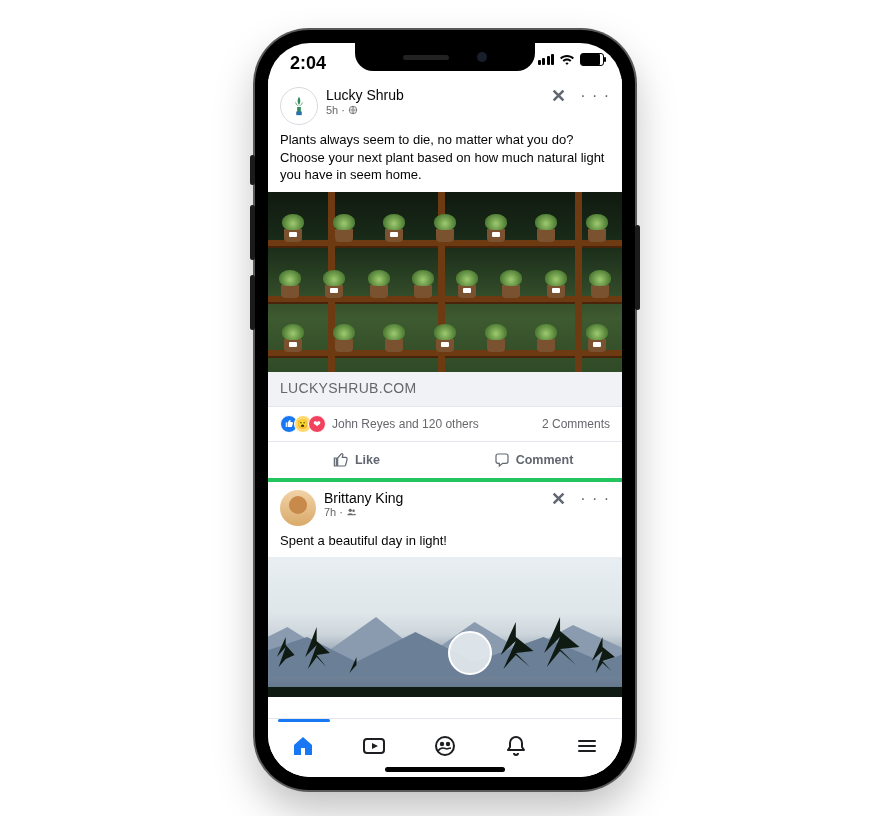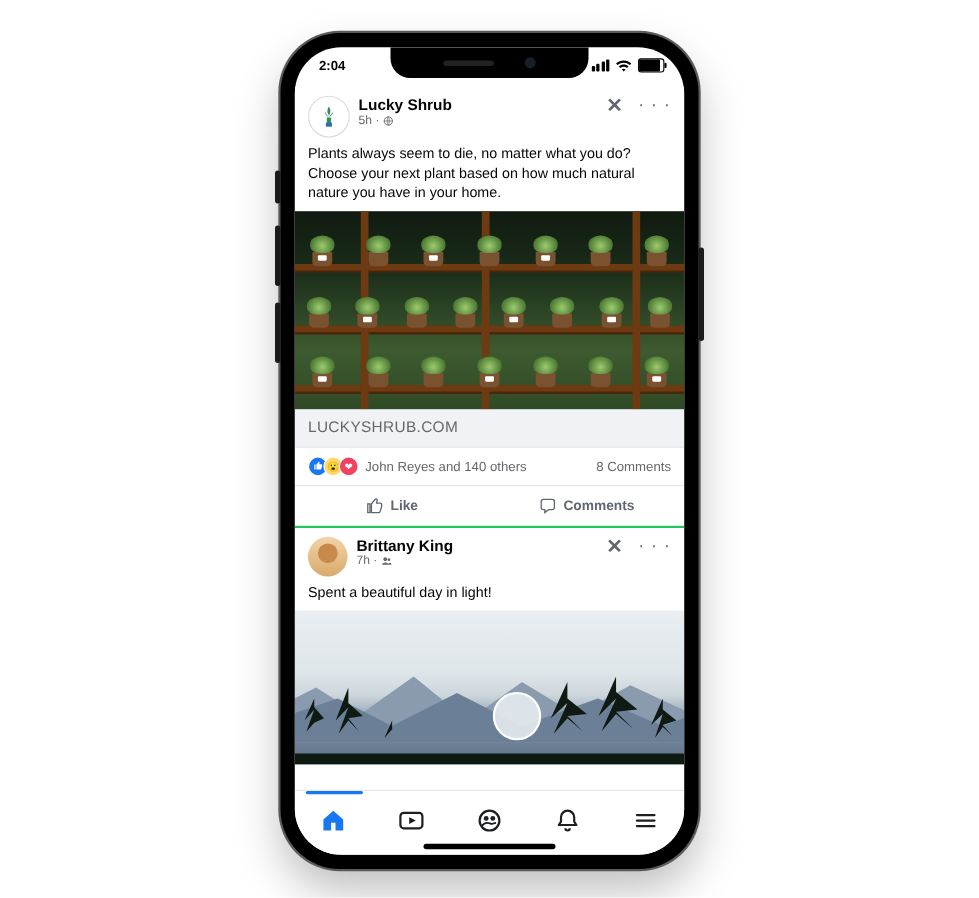--- a/index.html
+++ b/index.html
@@ -11,40 +11,40 @@
   .side-btn.l2{left:-5px;top:175px;width:5px;height:55px;}
   .side-btn.l3{left:-5px;top:245px;width:5px;height:55px;}
   .side-btn.r1{right:-5px;top:195px;width:5px;height:85px;}
   .screen{position:absolute;left:13px;right:13px;top:13px;bottom:13px;background:#fff;border-radius:42px;overflow:hidden;}
   .notch{position:absolute;top:0;left:50%;transform:translateX(-50%);width:180px;height:28px;background:#000;border-bottom-left-radius:18px;border-bottom-right-radius:18px;z-index:30;}
   .notch::before{content:"";position:absolute;left:48px;top:12px;width:46px;height:5px;background:#222;border-radius:3px;}
   .notch::after{content:"";position:absolute;right:48px;top:9px;width:10px;height:10px;background:#17202a;border-radius:50%;}
   .home-ind{position:absolute;bottom:5px;left:50%;transform:translateX(-50%);width:120px;height:5px;background:#000;border-radius:3px;z-index:30;}
   
   .status{height:36px;position:relative;z-index:20;}
-  .status-time{position:absolute;left:22px;top:10px;font-size:12px;font-weight:600;color:#000;}
+  .status-time{position:absolute;left:22px;top:10px;font-size:18px;font-weight:600;color:#000;}
   .status-right{position:absolute;right:18px;top:10px;display:flex;align-items:center;gap:5px;}
   .sig{display:flex;align-items:flex-end;gap:1.5px;}
   .sig span{width:3px;background:#000;border-radius:1px;}
   .sig span:nth-child(1){height:5px}.sig span:nth-child(2){height:7px}.sig span:nth-child(3){height:9px}.sig span:nth-child(4){height:11px}
   .battery{width:22px;height:11px;border:1.3px solid #000;border-radius:3px;position:relative;}
   .battery::after{content:"";position:absolute;right:-3px;top:3px;width:2px;height:5px;background:#000;border-radius:1px;}
   .battery i{display:block;height:100%;width:85%;background:#000;border-radius:1px;}
   
   .feed{position:absolute;top:36px;left:0;right:0;bottom:54px;overflow:hidden;background:#fff;}
   .post{background:#fff;}
-  .post + .post{border-top:2px solid #22c55e;}
+  .post + .post{border-top:4px solid #22c55e;}
   .phead{display:flex;align-items:flex-start;padding:8px 12px 4px;}
   .avatar{width:36px;height:36px;border-radius:50%;flex:0 0 auto;margin-right:8px;position:relative;overflow:hidden;}
   .av-plant{background:#fff;border:1px solid #d6dbe0;display:flex;align-items:center;justify-content:center;}
   .av-plant svg{width:22px;height:22px;}
   .av-person{background:linear-gradient(180deg,#f2d3a8 0%,#d9aa6a 100%);}
   .av-person::after{content:"";position:absolute;left:9px;top:6px;width:18px;height:18px;background:#c88a4a;border-radius:50%;}
   .pmeta{flex:1;}
-  .pname{font-size:14px;font-weight:700;color:#050505;line-height:1.2;}
+  .pname{font-size:14px;font-weight:400;color:#050505;line-height:1.2;}
   .psub{font-size:11px;color:#65676b;display:flex;align-items:center;gap:3px;}
   .pactions{display:flex;align-items:center;gap:14px;color:#606770;}
   .xicn{font-size:18px;font-weight:700;line-height:1;cursor:pointer;}
   .dots{font-size:16px;letter-spacing:1px;cursor:pointer;}
   .pbody{padding:2px 12px 8px;font-size:13px;color:#050505;line-height:1.35;}
   
   .pimg{height:180px;position:relative;overflow:hidden;background:linear-gradient(180deg,#101a10 0%,#1a2d1a 30%,#3e5a30 70%,#2f4a26 100%);}
   .shelf{position:absolute;left:0;right:0;height:6px;background:#6d3a12;box-shadow:0 2px 0 #4a240a;}
   .shelf.s1{top:48px}.shelf.s2{top:104px}.shelf.s3{top:158px}
   .vbar{position:absolute;top:0;bottom:0;width:7px;background:#6d3a12;}
@@ -136,21 +136,21 @@
                     <circle cx="12" cy="12" r="9" fill="none" stroke="#65676b" stroke-width="2"></circle>
                     <path d="M3 12h18 M12 3c3 3 3 15 0 18 M12 3c-3 3-3 15 0 18" fill="none" stroke="#65676b" stroke-width="1.6"></path>
                   </svg>
             </div>
           </div>
           <div class="pactions">
             <span class="xicn">✕</span>
             <span class="dots">· · ·</span>
           </div>
         </div>
-        <div class="pbody">Plants always seem to die, no matter what you do? Choose your next plant based on how much natural nature you have in your home.</div>
+        <div class="pbody">Plants always seem to die, no matter what you do? Choose your next plant based on how much natural light you have in seem home.</div>
 
         <div class="pimg">
           <div class="shelf s1"></div>
               <div class="shelf s2"></div>
               <div class="shelf s3"></div>
           <div class="vbar v1"></div>
               <div class="vbar v2"></div>
               <div class="vbar v3"></div>
           <div class="plants pA">
                 <div class="pot">
@@ -208,37 +208,37 @@
           <div class="reacleft">
             <div class="reacicons">
               <div class="ricn like">
                     <svg width="9" height="9" viewBox="0 0 24 24">
                       <path d="M2 21h3V9H2v12zm19-11c0-1.1-.9-2-2-2h-5l.8-4c.1-.4-.1-.9-.4-1.2-.6-.6-1.6-.6-2.1 0L7 9v12h10c.8 0 1.5-.5 1.8-1.2l2-7c.1-.3.2-.5.2-.8z" fill="#fff"></path>
                     </svg>
                   </div>
               <div class="ricn wow">😮</div>
               <div class="ricn love">❤</div>
             </div>
-            <span>John Reyes and 140 others</span>
-          </div>
-          <span>8 Comments</span>
+            <span>John Reyes and 120 others</span>
+          </div>
+          <span>2 Comments</span>
         </div>
 
         <div class="actbar">
           <div class="actbtn">
             <svg viewBox="0 0 24 24">
                   <path d="M2 21h3V9H2v12zm19-11c0-1.1-.9-2-2-2h-5l.8-4c.1-.4-.1-.9-.4-1.2-.6-.6-1.6-.6-2.1 0L7 9v12h10c.8 0 1.5-.5 1.8-1.2l2-7c.1-.3.2-.5.2-.8z"></path>
                 </svg>
             <span>Like</span>
           </div>
           <div class="actbtn">
             <svg viewBox="0 0 24 24">
                   <path d="M21 6a3 3 0 0 0-3-3H6a3 3 0 0 0-3 3v8a3 3 0 0 0 3 3h2v4l5-4h5a3 3 0 0 0 3-3V6z"></path>
                 </svg>
-            <span>Comments</span>
+            <span>Comment</span>
           </div>
         </div>
       </div>
 
       <div class="post">
         <div class="phead">
           <div class="avatar av-person"></div>
           <div class="pmeta">
             <div class="pname">Brittany King</div>
             <div class="psub">

